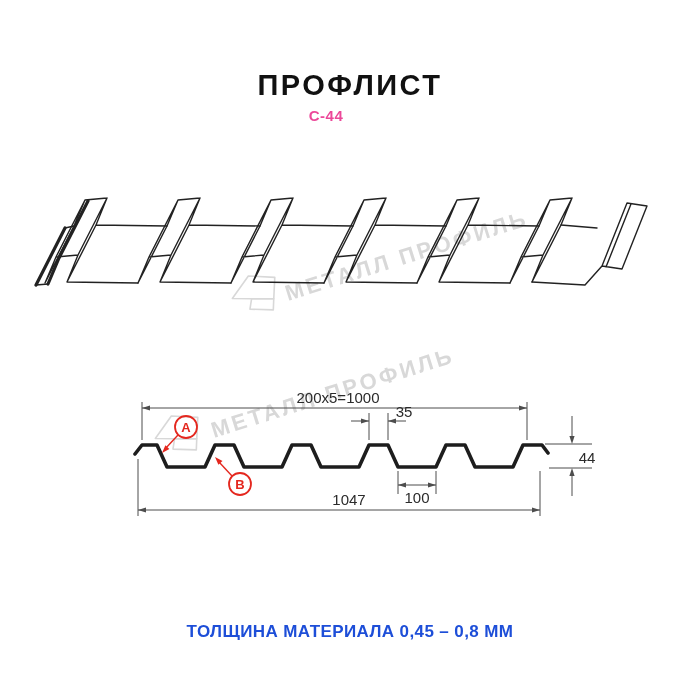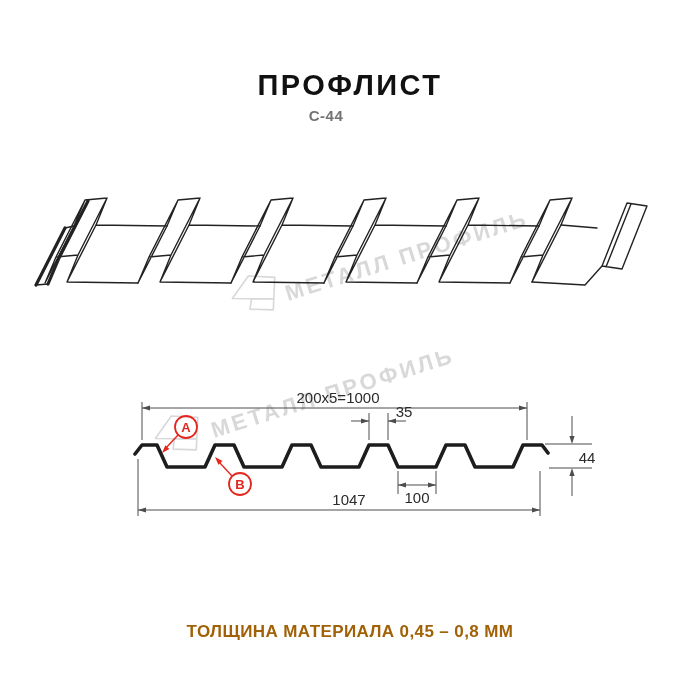--- a/index.html
+++ b/index.html
@@ -1,23 +1,23 @@
 <!DOCTYPE html>
 <html><head>
 <meta charset="utf-8">
 <style>
   html,body{margin:0;padding:0;background:#fff;}
   #page{position:relative;width:700px;height:700px;background:#ffffff;overflow:hidden;
         font-family:"Liberation Sans",sans-serif;margin-top:7px;}
   #title{position:absolute;top:62px;left:0;width:700px;text-align:center;
          font-size:29px;font-weight:bold;letter-spacing:2.5px;color:#111;}
   #subtitle{position:absolute;top:100px;left:0;width:652px;text-align:center;
-            font-size:15px;font-weight:bold;letter-spacing:.5px;color:#737373;}
+            font-size:15px;font-weight:bold;letter-spacing:.5px;color:#ec4899;}
   #footer{position:absolute;top:615px;left:0;width:700px;text-align:center;
-          font-size:17px;font-weight:bold;letter-spacing:.4px;color:#a16207;}
+          font-size:17px;font-weight:bold;letter-spacing:.4px;color:#1d4ed8;}
   svg{position:absolute;top:0;left:0;}
   .art{stroke:#222;stroke-width:1.4;fill:none;stroke-linecap:round;stroke-linejoin:round;}
   .artthick{stroke:#222;stroke-width:3.2;fill:none;stroke-linecap:round;stroke-linejoin:round;}
   .wm{stroke:#d8d8d8;stroke-width:1.6;fill:none;stroke-linejoin:round;}
   .wmtext{fill:#d8d8d8;font-size:22px;font-weight:bold;letter-spacing:3px;}
   .profile{stroke:#1d1d1d;stroke-width:3.6;fill:none;stroke-linecap:round;stroke-linejoin:round;}
   .dim{stroke:#4d4d4d;stroke-width:1;fill:none;}
   .dimarrow{fill:#4d4d4d;stroke:none;}
   .dimtext{fill:#2b2b2b;font-size:15px;}
   .red{stroke:#e4271e;fill:none;stroke-width:1.8;}

